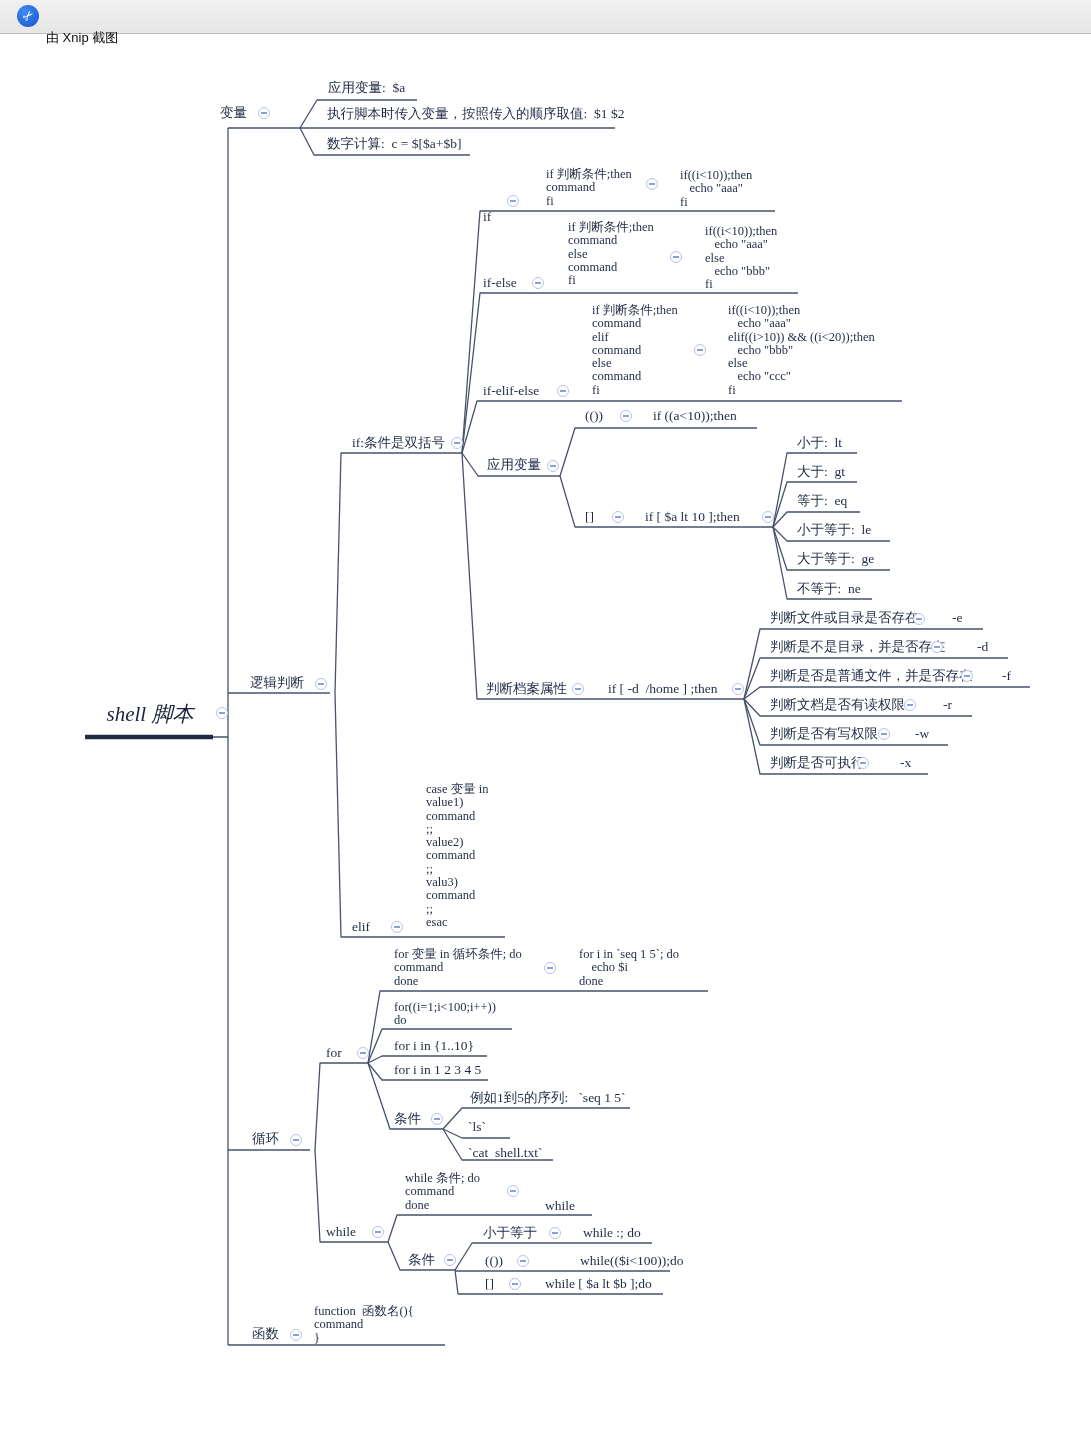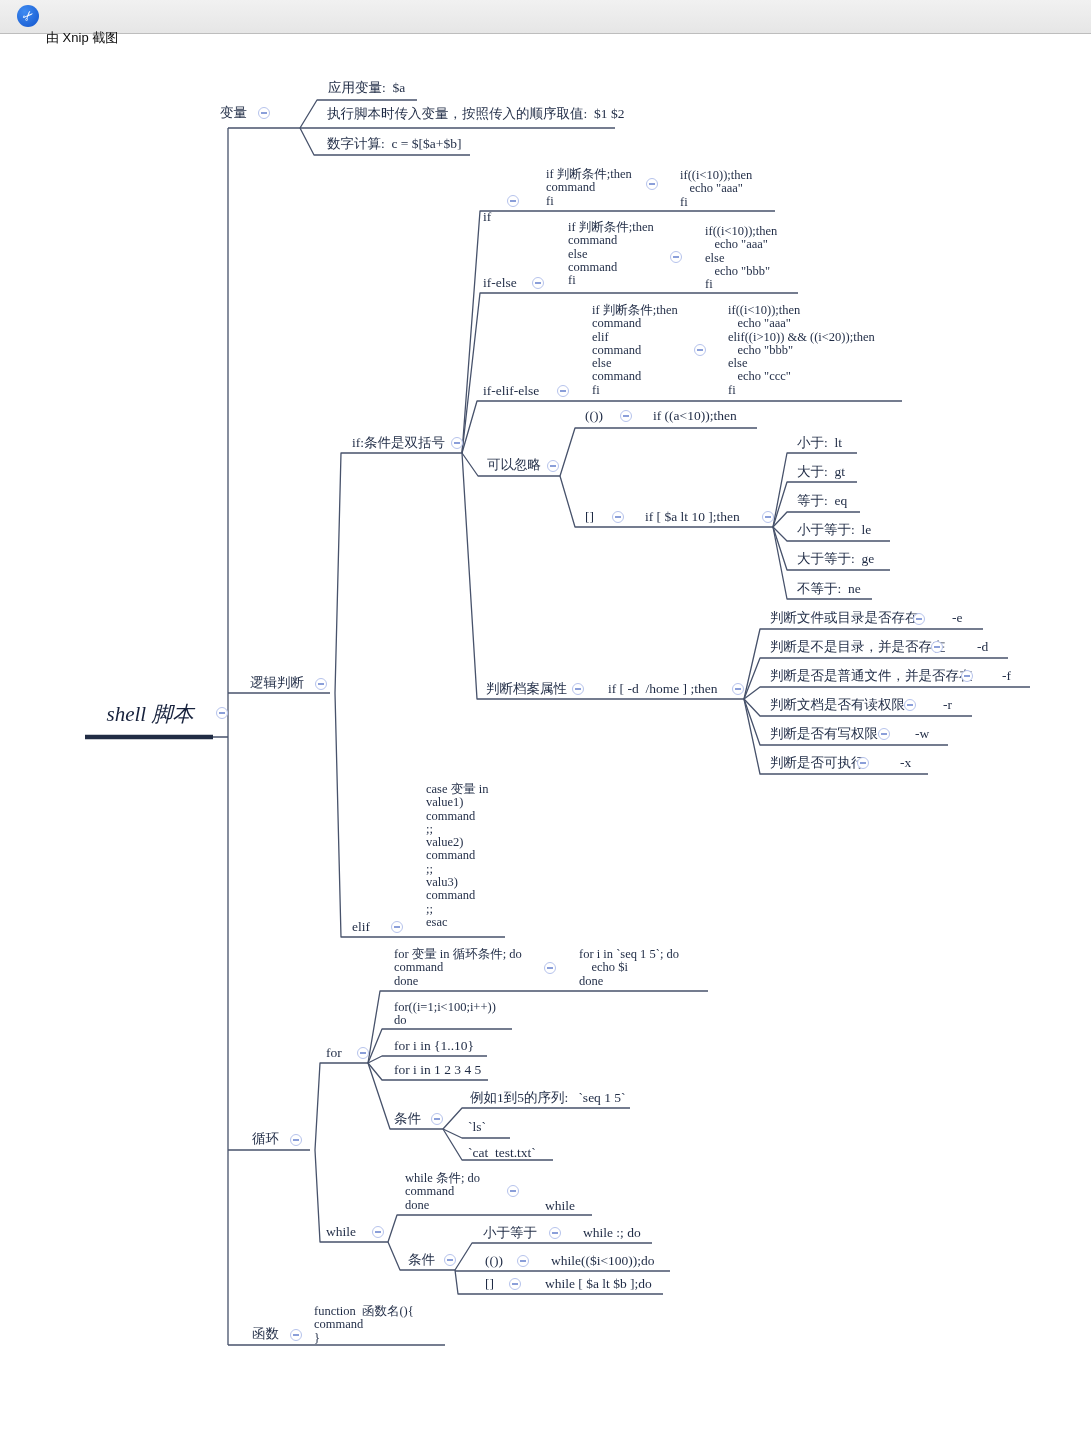--- a/index.html
+++ b/index.html
@@ -137,21 +137,21 @@
 command
 fi</div>
   <div class="code" style="left:728px;top:304px">if((i&lt;10));then
    echo "aaa"
 elif((i&gt;10)) &amp;&amp; ((i&lt;20));then
    echo "bbb"
 else
    echo "ccc"
 fi</div>
 
-  <div class="lbl" style="left:487px;top:457px">可以忽略</div>
+  <div class="lbl" style="left:487px;top:457px">应用变量</div>
   <div class="lbl" style="left:585px;top:408px">(())</div>
   <div class="lbl" style="left:653px;top:408px">if ((a&lt;10));then</div>
   <div class="lbl" style="left:585px;top:509px">[]</div>
   <div class="lbl" style="left:645px;top:509px">if [ $a lt 10 ];then</div>
 
   <div class="lbl" style="left:797px;top:435px">小于:  lt</div>
   <div class="lbl" style="left:797px;top:464px">大于:  gt</div>
   <div class="lbl" style="left:797px;top:493px">等于:  eq</div>
   <div class="lbl" style="left:797px;top:522px">小于等于:  le</div>
   <div class="lbl" style="left:797px;top:551px">大于等于:  ge</div>
@@ -195,32 +195,32 @@
   <div class="code" style="left:579px;top:948px">for i in `seq 1 5`; do
     echo $i
 done</div>
   <div class="code" style="left:394px;top:1001px">for((i=1;i&lt;100;i++))
 do</div>
   <div class="lbl" style="left:394px;top:1038px">for i in {1..10}</div>
   <div class="lbl" style="left:394px;top:1062px">for i in 1 2 3 4 5</div>
   <div class="lbl" style="left:394px;top:1111px">条件</div>
   <div class="lbl" style="left:470px;top:1090px">例如1到5的序列:   `seq 1 5`</div>
   <div class="lbl" style="left:468px;top:1119px">`ls`</div>
-  <div class="lbl" style="left:468px;top:1145px">`cat  test.txt`</div>
+  <div class="lbl" style="left:468px;top:1145px">`cat  shell.txt`</div>
 
   <div class="lbl" style="left:326px;top:1224px">while</div>
   <div class="code" style="left:405px;top:1172px">while 条件; do
 command
 done</div>
   <div class="lbl" style="left:545px;top:1198px">while</div>
   <div class="lbl" style="left:408px;top:1252px">条件</div>
   <div class="lbl" style="left:483px;top:1225px">小于等于</div>
   <div class="lbl" style="left:583px;top:1225px">while :; do</div>
   <div class="lbl" style="left:485px;top:1253px">(())</div>
-  <div class="lbl" style="left:551px;top:1253px">while(($i&lt;100));do</div>
+  <div class="lbl" style="left:580px;top:1253px">while(($i&lt;100));do</div>
   <div class="lbl" style="left:485px;top:1276px">[]</div>
   <div class="lbl" style="left:545px;top:1276px">while [ $a lt $b ];do</div>
 
   <div class="lbl" style="left:252px;top:1326px">函数</div>
   <div class="code" style="left:314px;top:1305px">function  函数名(){
 command
 }</div>
 
   <span class="ci" style="left:215.5px;top:706.5px"></span>
   <span class="ci" style="left:257.5px;top:106.5px"></span>

